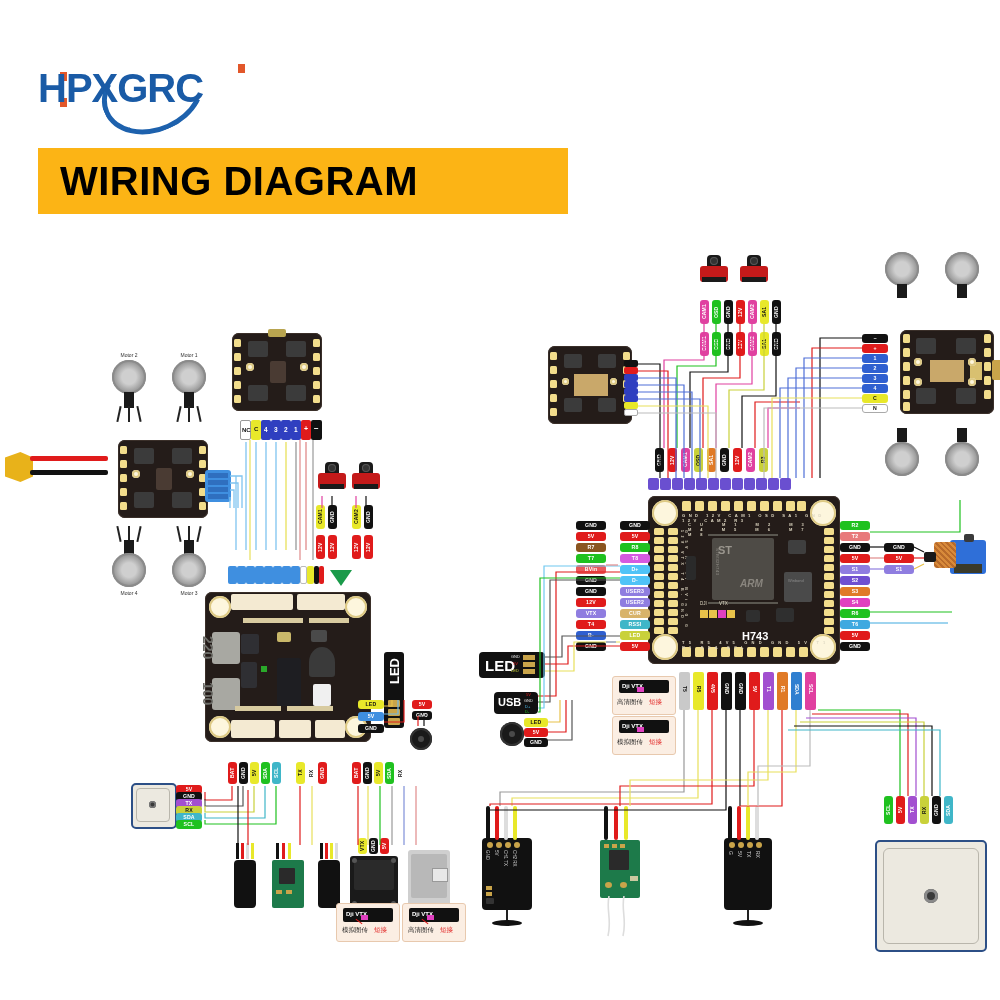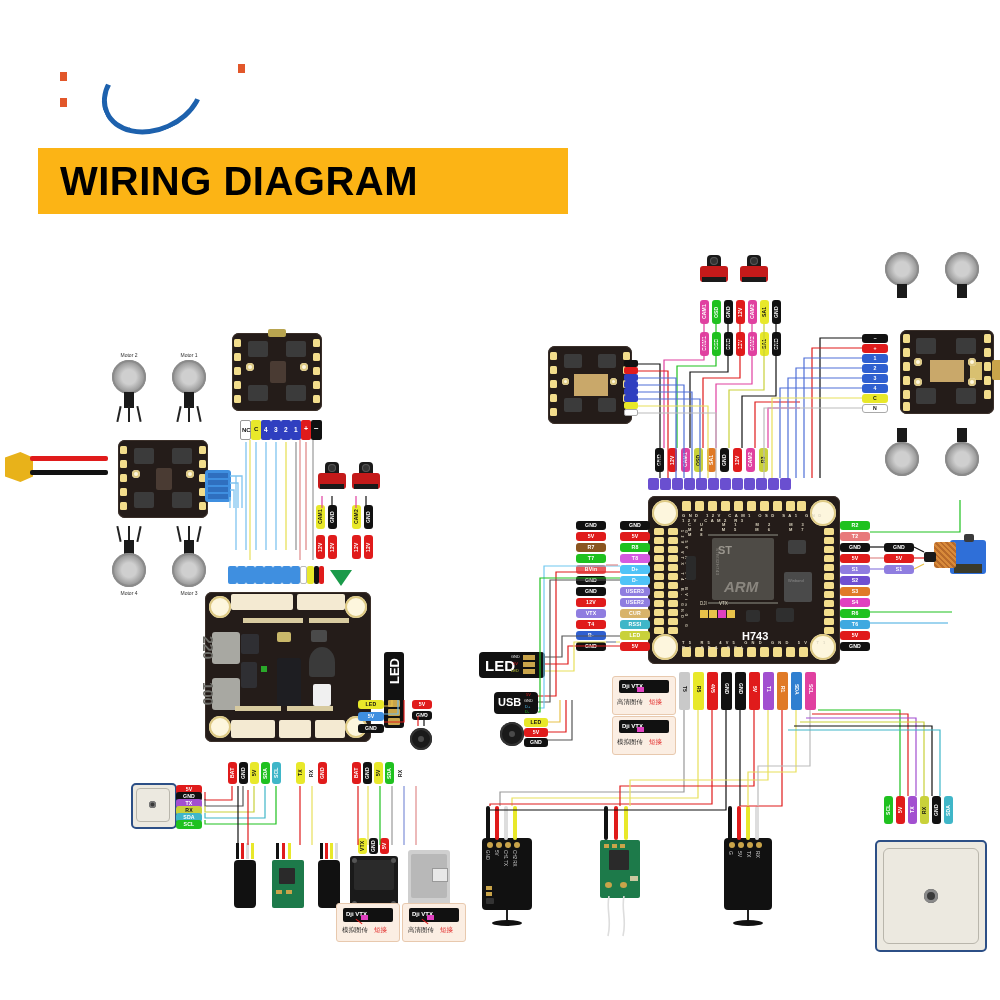--- a/index.html
+++ b/index.html
@@ -51,20 +51,21 @@
   .connblk{position:absolute;border-radius:2px;}
 </style>
 </head>
 <body>
 
 <div class="abs" id="logo">
   <div class="swoosh"></div>
   <div class="dot" style="left:22px;top:14px;"></div>
   <div class="dot" style="left:22px;top:40px;"></div>
   <div class="dot" style="left:200px;top:6px;"></div>
+  <div class="txt">HPXGRC</div>
 </div>
 
 <div class="abs" id="title-banner">
   <span>WIRING DIAGRAM</span>
 </div>
 
 <div class="abs" style="left:5px;top:452px;width:28px;height:30px;background:#e8b21a;
             clip-path:polygon(0 18%,55% 0,100% 18%,100% 82%,55% 100%,0 82%);"></div>
 <div class="abs" style="left:30px;top:456px;width:78px;height:5px;background:#e01b1b;border-radius:2px;"></div>
 <div class="abs" style="left:30px;top:470px;width:78px;height:5px;background:#111;border-radius:2px;"></div>
@@ -593,21 +594,21 @@
     <div class="pad" style="left:0;top:63px;width:10px;height:7px;"></div>
     <div class="pad" style="left:0;top:72px;width:10px;height:7px;"></div>
     <div class="pad" style="left:0;top:81px;width:10px;height:7px;"></div>
     <div class="pad" style="left:0;top:90px;width:10px;height:7px;"></div>
     <div class="pad" style="left:0;top:99px;width:10px;height:7px;"></div>
   </div>
 
   <div class="abs" style="left:64px;top:42px;width:62px;height:62px;background:#4e4b46;border-radius:2px;">
     <div style="position:absolute;left:8px;top:10px;width:44px;height:12px;color:#8f8c85;font-size:4.4px;letter-spacing:.3px;transform:rotate(90deg);transform-origin:left top;">STM32H743</div>
     <div style="position:absolute;left:6px;top:6px;width:13px;height:13px;color:#9a968e;font-size:11px;font-weight:bold;">ST</div>
-    <div style="position:absolute;left:12px;top:40px;color:#8a867f;font-size:15px;font-weight:bold;font-style:italic;">ARM</div>
+    <div style="position:absolute;left:28px;top:40px;color:#8a867f;font-size:10px;font-weight:bold;font-style:italic;">ARM</div>
   </div>
   <div style="position:absolute;left:60px;top:38px;width:70px;height:2px;background:#5a5750;"></div>
   <div style="position:absolute;left:60px;top:106px;width:70px;height:2px;background:#5a5750;"></div>
 
   <div class="chip" style="left:136px;top:76px;width:28px;height:30px;background:#4a4a4a;">
     <span style="position:absolute;left:4px;top:6px;color:#8a8a8a;font-size:4px;">Winbond</span>
   </div>
   <div class="chip" style="left:140px;top:44px;width:18px;height:14px;background:#3f3f3f;"></div>
   <div class="chip" style="left:128px;top:112px;width:18px;height:14px;background:#2f2f2f;"></div>
   <div class="chip" style="left:98px;top:114px;width:14px;height:12px;background:#2f2f2f;"></div>

